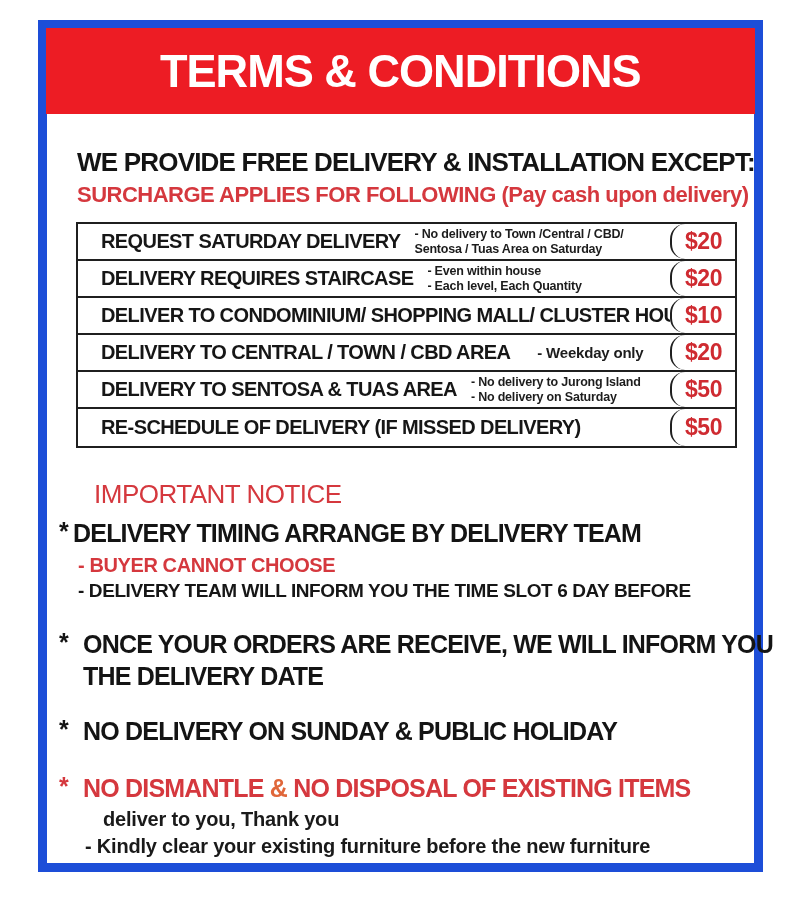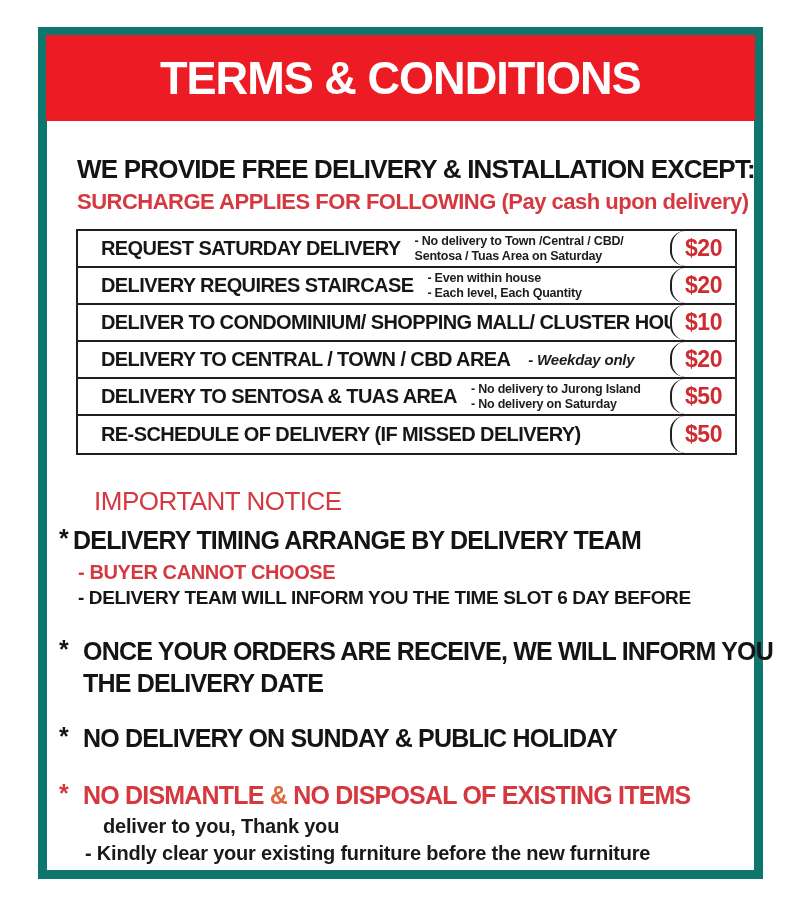--- a/index.html
+++ b/index.html
@@ -2,22 +2,22 @@
 <html><head>
 <meta charset="utf-8">
 <style>
   html,body{margin:0;padding:0;}
   body{
     width:800px;height:900px;background:#ffffff;position:relative;
     font-family:"Liberation Sans","DejaVu Sans",sans-serif;
     -webkit-font-smoothing:antialiased;
   }
   .frame{
-    position:absolute;left:38px;top:27px;width:725px;height:852px;
-    box-sizing:border-box;border:9px solid #0f766e;background:#ffffff;
+    position:absolute;left:38px;top:20px;width:725px;height:852px;
+    box-sizing:border-box;border:9px solid #1d4ed8;background:#ffffff;
   }
   .band{
     height:86px;margin:-1px -1px 0 -1px;background:#ed1c24;
     display:flex;align-items:center;justify-content:center;
   }
   .band-title{
     color:#ffffff;font-size:46px;font-weight:800;letter-spacing:-1px;
     white-space:nowrap;transform:scaleX(.98);
   }
   .intro{margin:34px 0 0 30px;}
@@ -43,21 +43,21 @@
     overflow:hidden;
   }
   .t-service{
     color:#161616;font-size:20px;font-weight:800;letter-spacing:-.6px;
     white-space:nowrap;
   }
   .t-note{
     color:#1c1c1c;font-size:12.5px;font-weight:700;line-height:1.2;
     white-space:pre-line;margin-left:14px;letter-spacing:-.2px;
   }
-  .t-row:nth-child(4) .t-note{font-size:15px;margin-left:18px;font-style:italic;}
+  .t-row:nth-child(4) .t-note{font-size:15px;margin-left:27px;}
   .t-price{
     width:63px;flex:0 0 63px;border-left:2px solid #1f1f1f;
     display:flex;align-items:center;justify-content:center;
     color:#cf2b31;font-size:23px;font-weight:800;letter-spacing:-.5px;border-radius:15px;
   }
   .n-title{
     margin-top:32px;text-align:left;color:#d5383e;font-size:26px;
     font-weight:400;letter-spacing:-.5px;line-height:1.15;padding-left:47px;
   }
   .n-item{display:flex;margin-left:12px;}

